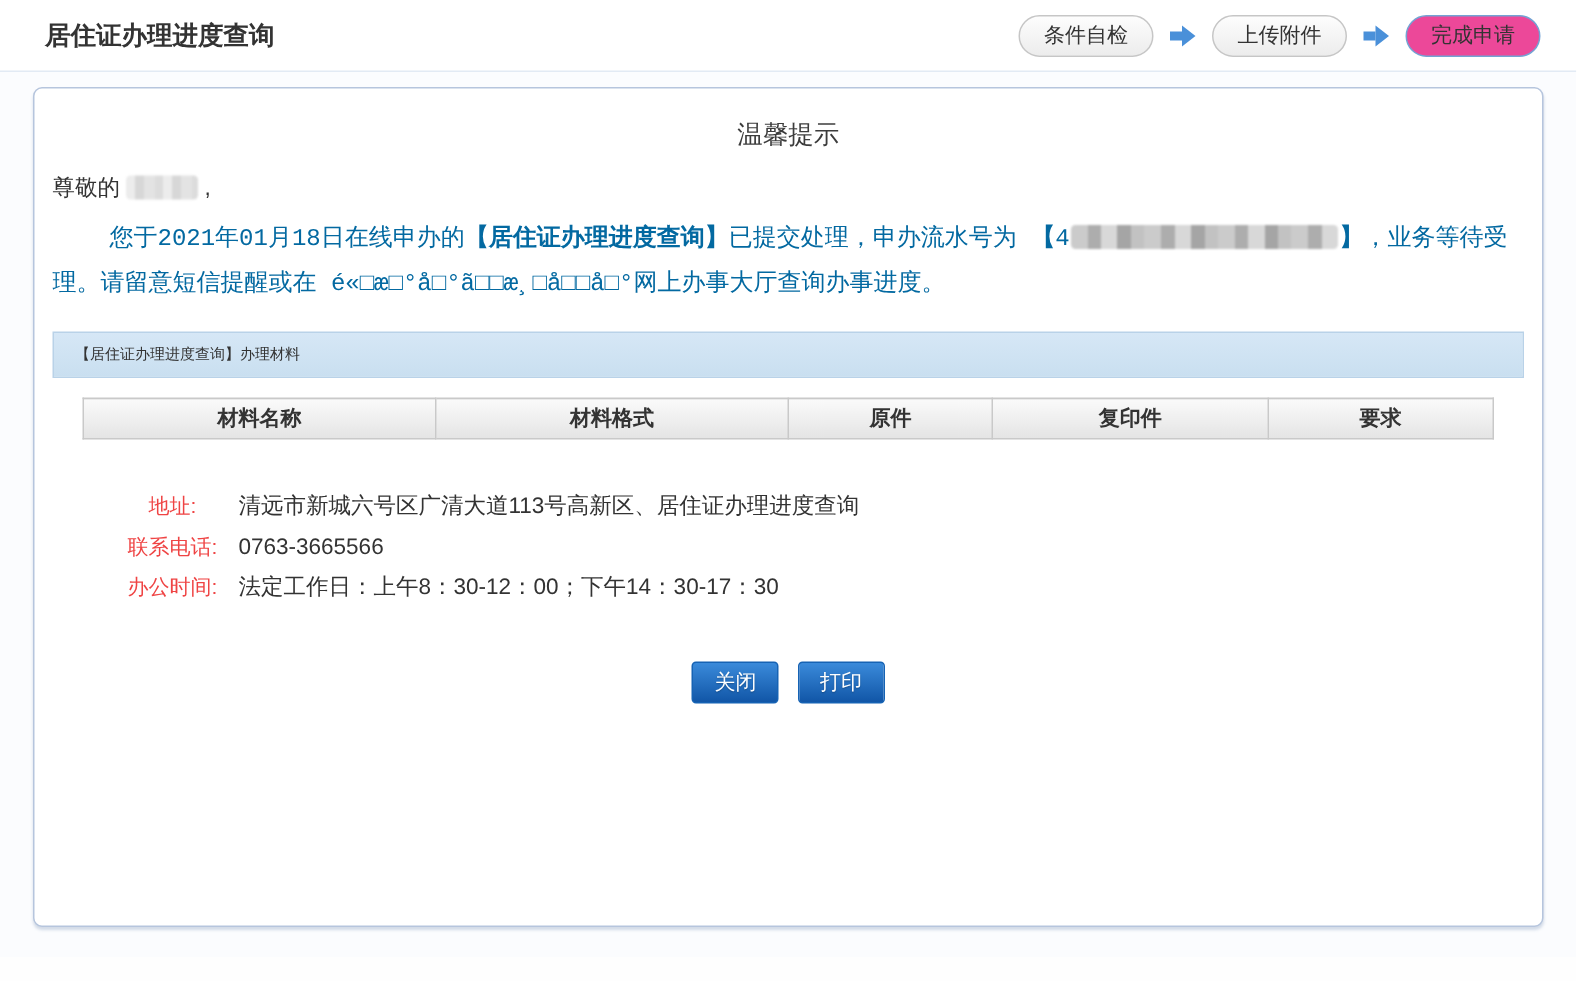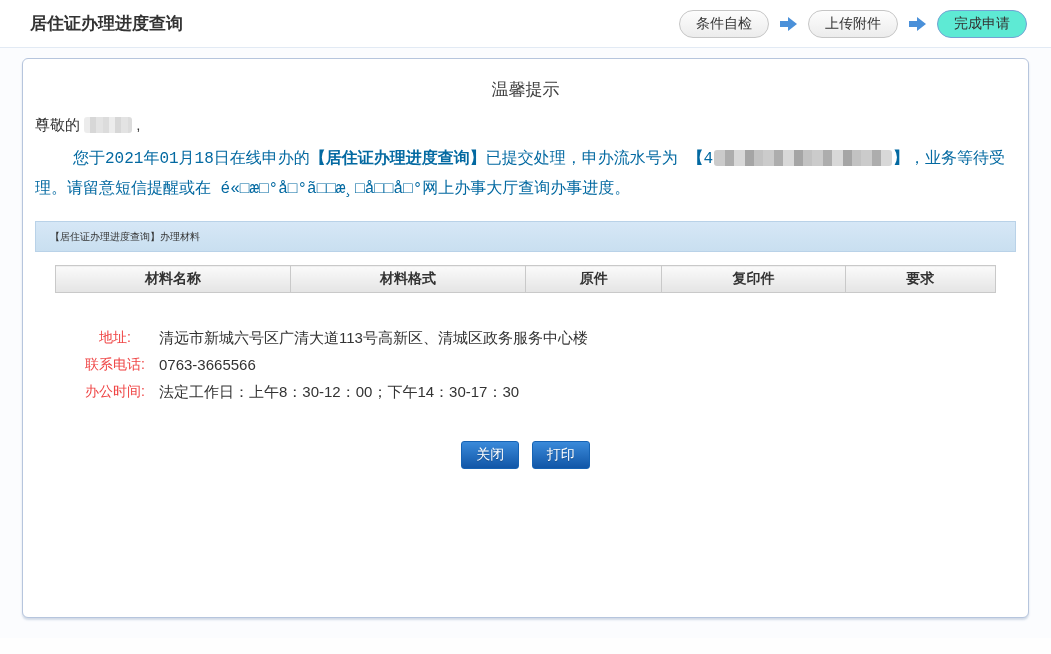--- a/index.html
+++ b/index.html
@@ -28,21 +28,21 @@
     padding: 4px 16px;
     font-size: 14px;
     color: #333;
     background: linear-gradient(#fdfdfd, #ececec);
     border: 1px solid #c6c6c6;
     border-radius: 14px;
     cursor: pointer;
     white-space: nowrap;
   }
   .pill.active {
-    background: #5eead4;
+    background: #ec4899;
     border-color: #73a3d4;
   }
   .step-arrow { position: relative; width: 17px; height: 14px; display: inline-block; }
   .step-arrow::before {
     content: ""; position: absolute; left: 0; top: 4px;
     width: 8px; height: 6px; background: #4a90d9;
   }
   .step-arrow::after {
     content: ""; position: absolute; left: 8px; top: 0;
     border-top: 7px solid transparent; border-bottom: 7px solid transparent;
@@ -203,21 +203,21 @@
             </tr>
           </thead>
         </table>
         <div class="table-empty-space"></div>
       </div>
 
 
       <div class="details">
         <div class="field-row">
           <div class="field-label">地址:</div>
-          <div class="field-value">清远市新城六号区广清大道113号高新区、清城区政务服务中心楼</div>
+          <div class="field-value">清远市新城六号区广清大道113号高新区、居住证办理进度查询</div>
         </div>
         <div class="field-row">
           <div class="field-label">联系电话:</div>
           <div class="field-value">0763-3665566</div>
         </div>
         <div class="field-row">
           <div class="field-label">办公时间:</div>
           <div class="field-value">法定工作日：上午8：30-12：00；下午14：30-17：30</div>
         </div>
       </div>

